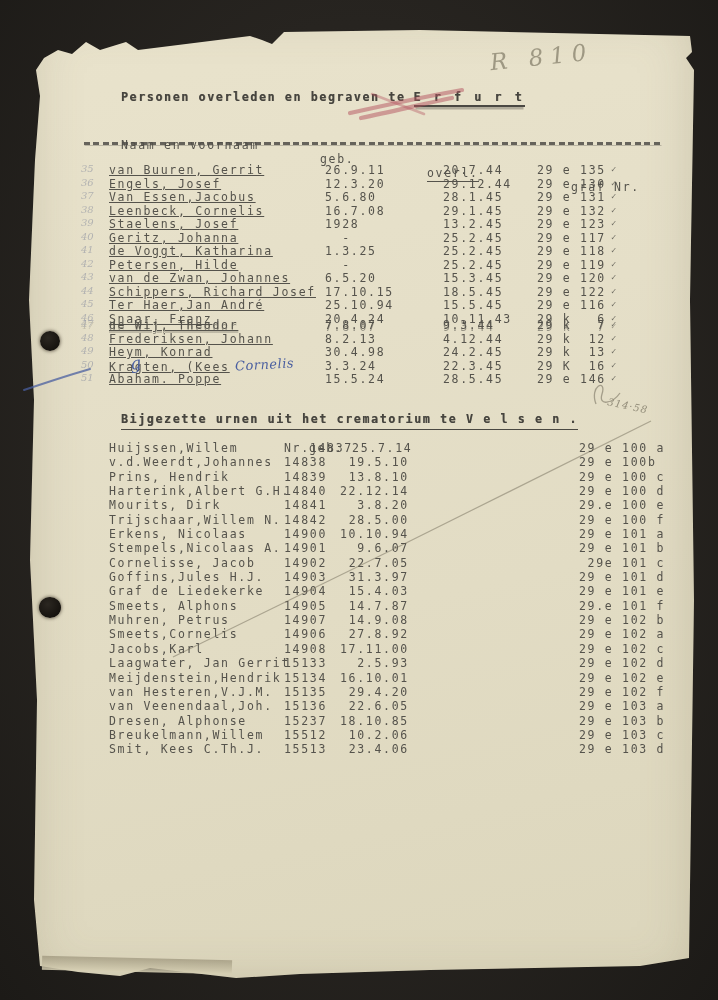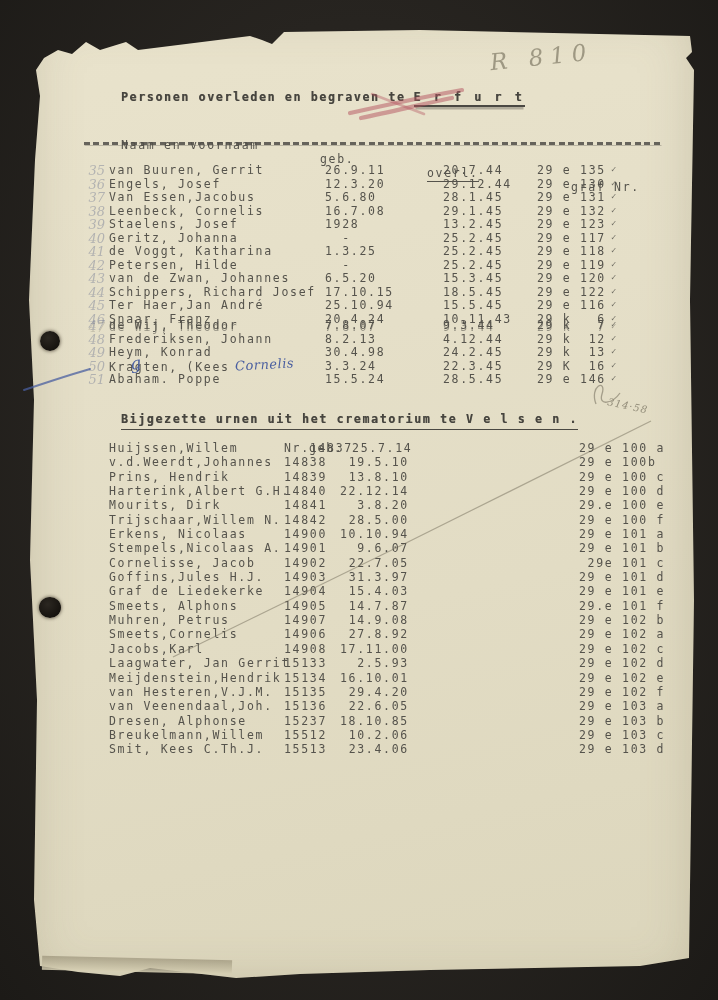--- a/index.html
+++ b/index.html
@@ -33,23 +33,23 @@
   .dashed-rule{position:absolute;left:84px;top:142px;width:578px;height:3px;opacity:.85;
     background:repeating-linear-gradient(90deg,#504e48 0 6px,transparent 6px 9.5px);
     box-shadow:0 1.5px 0 -0.5px rgba(80,78,72,.35);}
   #table1{position:absolute;left:72px;top:163px;width:600px;}
   #table2{position:absolute;left:72px;top:441px;width:600px;}
   .trow{position:relative;height:13.5px;}
   .trow.t2{height:14.35px;}
   .trow.overlap{margin-top:-7px;}
   .trow.overstruck .cell{text-shadow:0 1.5px 0 rgba(85,83,76,.55);}
   .cell{position:absolute;top:0;white-space:pre;}
-  .c-no{left:-28px;width:24px;text-align:right;font-family:"DejaVu Serif",serif;font-style:italic;
-    font-size:13px;letter-spacing:0;color:#6b7390;opacity:.42;}
-  .c-name{left:0;}
+  .c-no{left:-28px;width:24px;font-family:"DejaVu Serif",serif;font-style:italic;
+    font-size:10px;letter-spacing:0;color:#6b7390;opacity:.42;}
+  .c-name{left:0;text-decoration:underline;}
   .c-geb{left:216px;}
   .c-overl{left:334px;}
   .c-graf{left:428px;}
   .c2-name{left:0;}
   .c2-nr{left:175px;}
   .c2-geb{left:200px;width:100px;text-align:right;}
   .c2-graf{left:470px;}
   .chk{font-size:9px;letter-spacing:0;margin-left:5px;position:relative;top:-2px;color:#5e5c54;opacity:.85;}
   .hand-blue{font-family:"DejaVu Serif",serif;font-style:italic;font-size:13px;letter-spacing:.5px;
     color:var(--blue-ink,#4a5fa0);position:relative;top:-2px;margin-left:5px;display:inline-block;

